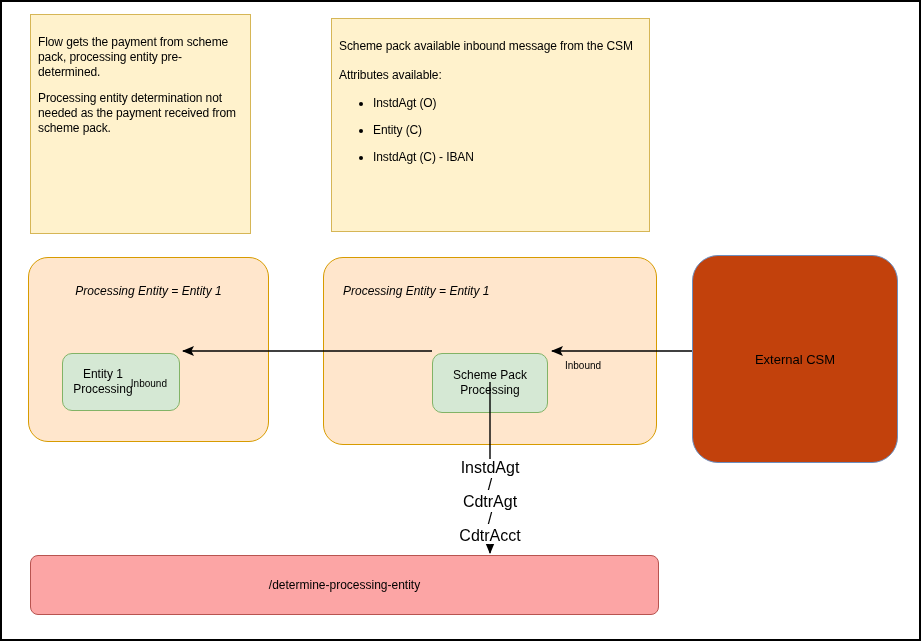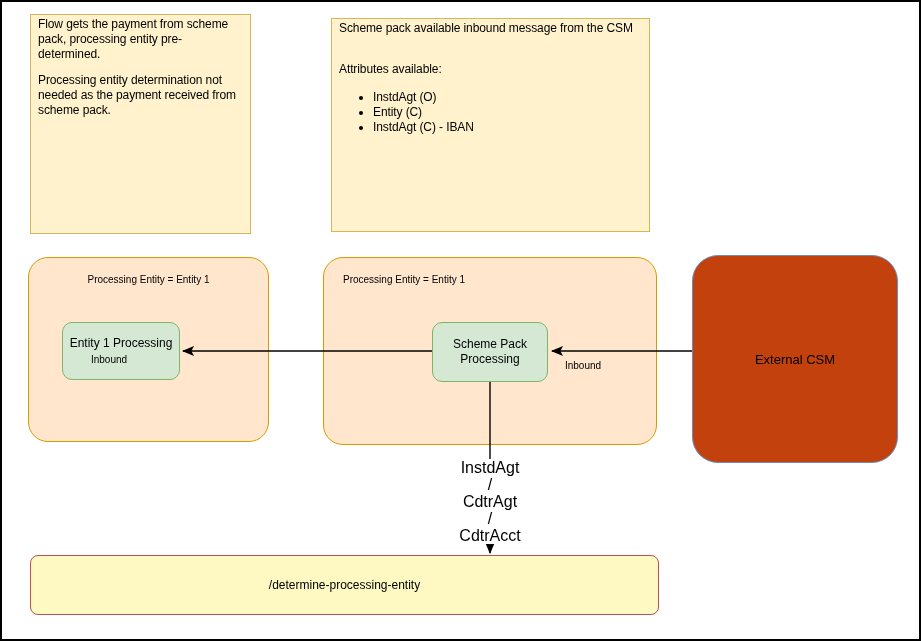--- a/index.html
+++ b/index.html
@@ -15,57 +15,58 @@
     overflow: hidden;
   }
   
   .note {
     position: absolute;
     background: #FFF2CC;
     border: 1px solid #D6B656;
     font-size: 12px;
     line-height: 15px;
     letter-spacing: -0.1px;
-    padding: 2px 7px;
+    padding: 20px 7px;
   }
   .note p { margin: 0; }
   .note-flow { left: 28px; top: 12px; width: 221px; height: 220px; }
   .note-flow p + p { margin-top: 11px; }
   .note-scheme { left: 329px; top: 16px; width: 319px; height: 214px; }
-  .note-scheme .p2 { margin-top: 26px; }
+  .note-scheme .p2 { margin-top: 14px; }
   .note-scheme ul { margin: 13px 0 0 0; padding: 0 0 0 34px; }
-  .note-scheme li { line-height: 15px; }
+  .note-scheme li { line-height: 15px; margin-top: 12px; }
   .note-scheme .p3 { margin-top: 12px; }
   
   .container {
     position: absolute;
     background: #FFE6CC;
     border: 1px solid #D79B00;
     border-radius: 20px;
     z-index: 1;
   }
   .container-entity1 { left: 26px; top: 255px; width: 241px; height: 185px; }
   .container-scheme  { left: 321px; top: 255px; width: 334px; height: 188px; }
-  .container-label { font-size: 10px; padding-top: 16px; }
+  .container-label { font-size: 12px; padding-top: 26px; font-style: italic; }
   .container-entity1 .container-label { text-align: center; }
   .container-scheme .container-label { text-align: left; padding-left: 19px; }
   
   .process {
     position: absolute;
     background: #D5E8D4;
     border: 1px solid #82B366;
     border-radius: 10px;
     display: flex;
-    flex-direction: column;
+    flex-direction: row;
     align-items: center;
     justify-content: center;
     font-size: 12px;
     line-height: 15px;
     text-align: center;
     z-index: 3;
+    margin-top: 31px;
   }
   .process-entity1 { left: 60px; top: 320px; width: 118px; height: 58px; }
   .process-scheme  { left: 430px; top: 320px; width: 116px; height: 60px; padding: 16px 4px; }
   .process-sublabel {
     font-size: 10px;
     line-height: 12px;
     position: relative;
     left: -12px;
     margin-top: 3px;
   }
@@ -79,21 +80,21 @@
     display: flex;
     align-items: center;
     justify-content: center;
     font-size: 13px;
     z-index: 1;
   }
   
   .endpoint {
     position: absolute;
     left: 28px; top: 553px; width: 629px; height: 60px;
-    background: #fef9c3;
+    background: #fca5a5;
     border: 1px solid #B85450;
     border-radius: 8px;
     display: flex;
     align-items: center;
     justify-content: center;
     font-size: 12px;
     z-index: 1;
   }
   
   .edges {

